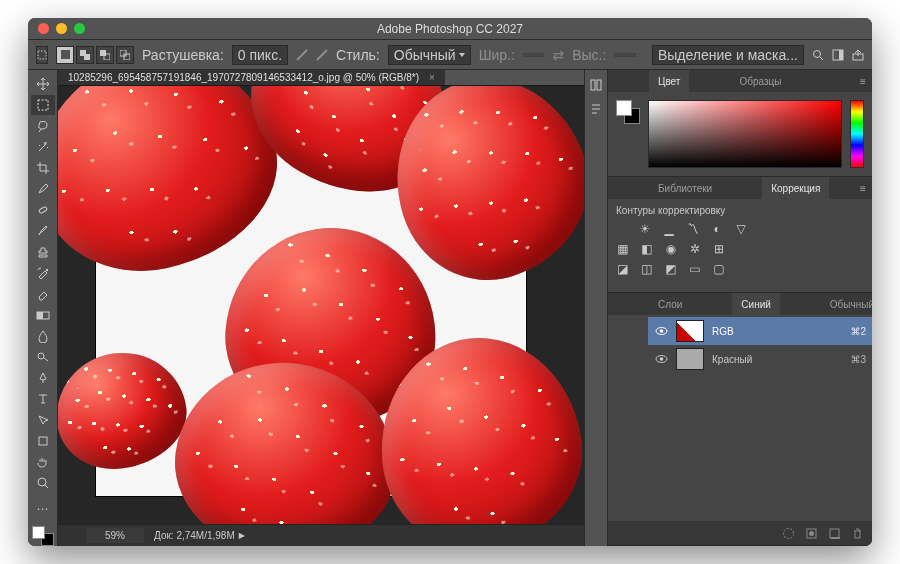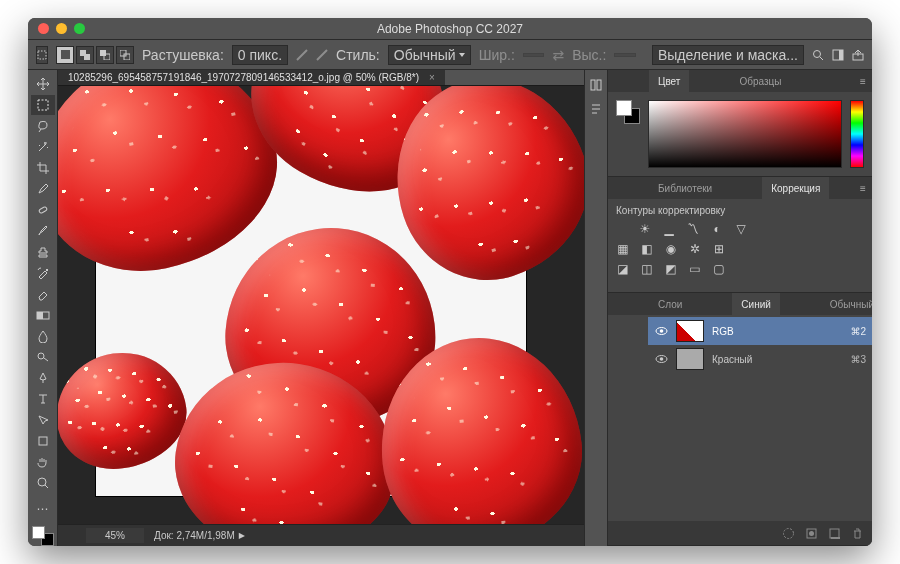--- a/index.html
+++ b/index.html
@@ -301,21 +301,21 @@
           <div class="berry" style="left:-60px; top:-50px; width:240px; height:210px; --r:-12deg;"></div>
           <div class="berry" style="left:155px; top:-90px; width:200px; height:170px; --r:30deg;"></div>
           <div class="berry" style="left:300px; top:-30px; width:190px; height:200px; --r:-18deg;"></div>
           <div class="berry" style="left:130px; top:120px; width:210px; height:200px; --r:4deg;"></div>
           <div class="berry" style="left:-40px; top:245px; width:130px; height:115px; --r:-8deg;"></div>
           <div class="berry" style="left:80px;  top:255px; width:220px; height:190px; --r:8deg;"></div>
           <div class="berry" style="left:285px; top:230px; width:200px; height:210px; --r:-6deg;"></div>
         </div>
       </div>
       <div class="status">
-        <span class="zoom">45%</span>
+        <span class="zoom">59%</span>
         <span class="doc">Док: 2,74M/1,98M</span>
         <span style="margin-left:4px;font-size:8px">▶</span>
       </div>
     </div>
 
     <div class="midgap">
       <div class="mini">
           <svg width="14" height="14">
             <rect x="2" y="2" width="4" height="10" stroke="#cacaca" fill="none"></rect>
             <rect x="8" y="2" width="4" height="10" stroke="#cacaca" fill="none"></rect>

